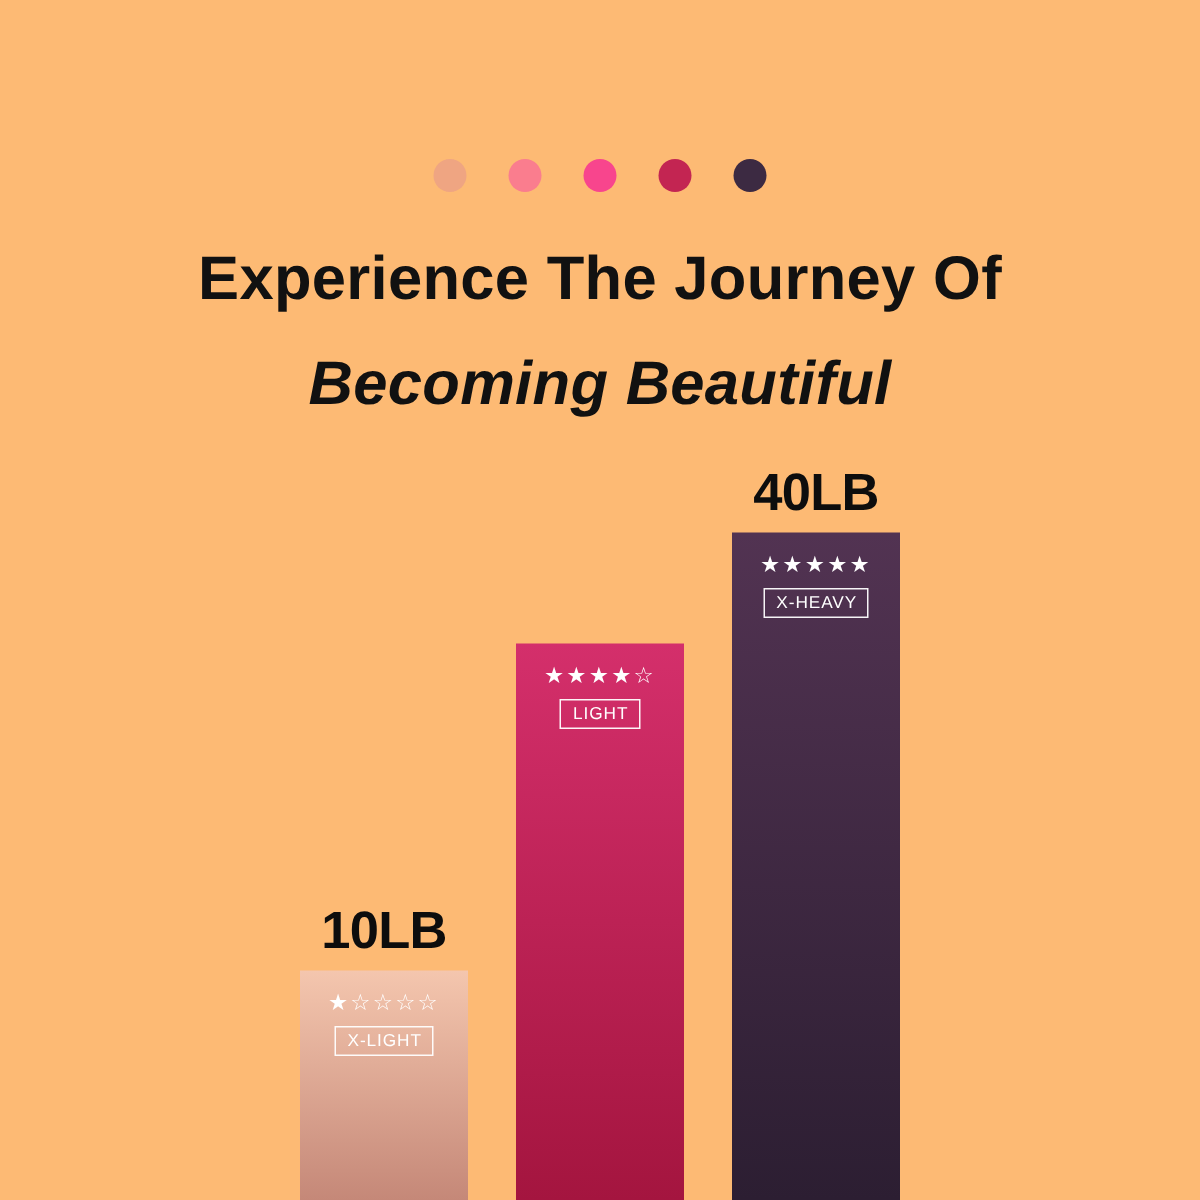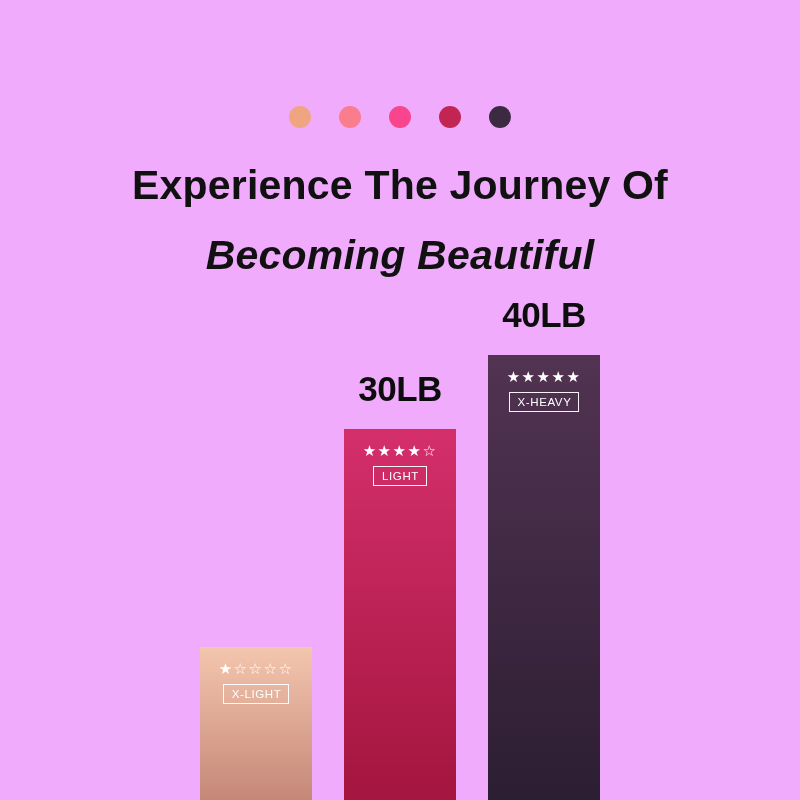--- a/index.html
+++ b/index.html
@@ -9,21 +9,21 @@
     height: 800px;
     background: #ffffff;
     font-family: "Liberation Sans", sans-serif;
     overflow: hidden;
   }
 
   .poster {
     position: relative;
     width: 800px;
     height: 800px;
-    background: #f0abfc;
+    background: #fdba74;
   }
 
   
   .dot-row {
     position: absolute;
     top: 106px;
     left: 0;
     width: 800px;
     display: flex;
     justify-content: center;
@@ -65,21 +65,20 @@
     padding: 0 45px;
   }
 
   .col {
     position: relative;
     width: 112px;
     display: flex;
     flex-direction: column;
     align-items: center;
     justify-content: flex-end;
-    gap: 14px;
   }
 
   .weight {
     font-size: 35px;
     font-weight: bold;
     color: #0d0d0d;
     letter-spacing: -0.5px;
     margin-bottom: 6px;
     white-space: nowrap;
   }
@@ -129,30 +128,30 @@
   </div>
 
   <div class="headline">
     <span class="line1">Experience The Journey Of</span>
     <span class="line2">Becoming Beautiful</span>
   </div>
 
   <div class="chart">
 
     <div class="col">
+      <div class="weight">10LB</div>
       <div class="bar" style="height: 153px; background: linear-gradient(rgb(244, 198, 174) 0%, rgb(197, 136, 120) 100%);">
         <div class="stars">★☆☆☆☆</div>
         <div class="level">X-LIGHT</div>
       </div>
     </div>
 
 
 
     <div class="col">
-      <div class="weight">30LB</div>
       <div class="bar" style="height: 371px; background: linear-gradient(rgb(212, 47, 107) 0%, rgb(164, 21, 63) 100%);">
         <div class="stars">★★★★☆</div>
         <div class="level">LIGHT</div>
       </div>
     </div>
 
     <div class="col">
       <div class="weight">40LB</div>
       <div class="bar" style="height: 445px; background: linear-gradient(rgb(82, 51, 82) 0%, rgb(44, 30, 50) 100%);">
         <div class="stars">★★★★★</div>

